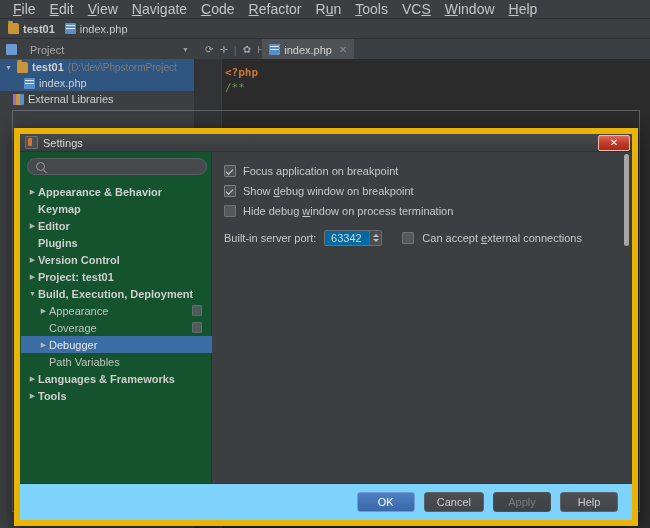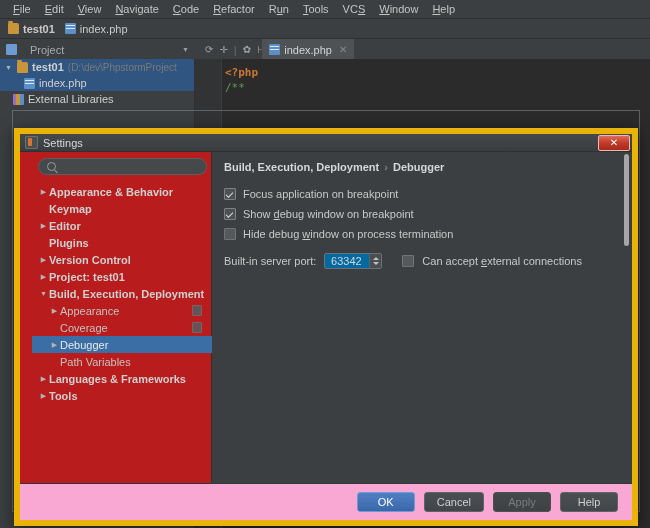--- a/index.html
+++ b/index.html
@@ -12,21 +12,21 @@
     -webkit-font-smoothing:antialiased;
   }
   .ide{position:absolute;inset:0;background:#3c3f41;}
 
   
   .menubar{
     height:18px;background:#3c3f41;display:flex;align-items:center;
     padding-left:6px;gap:0px;border-bottom:1px solid #2e3133;
   }
   .menu-item{
-    padding:1px 7px;font-size:11px;color:#c4c4c4;white-space:nowrap;
+    padding:1px 7px;font-size:14px;color:#c4c4c4;white-space:nowrap;
   }
   .menu-item .mn{text-decoration:underline;}
 
   
   .navbar{
     height:19px;background:#3c3f41;display:flex;align-items:center;
     padding-left:8px;gap:10px;border-bottom:1px solid #2e3133;
   }
   .nav-crumb{display:flex;align-items:center;gap:4px;font-size:11px;color:#c9c9c9;font-weight:bold;}
   .nav-crumb.normal{font-weight:normal;}
@@ -85,21 +85,21 @@
   .dlg-title .ttxt{font-size:11px;color:#d8d8d8;margin-left:5px;}
   .dlg-icon{width:11px;height:11px;background:#4a4f52;border:1px solid #6a6f72;border-radius:1px;position:relative;}
   .dlg-icon:after{content:"";position:absolute;left:2px;top:1px;width:4px;height:8px;background:#d4762f;border-radius:1px;}
   .closebtn{
     position:absolute;right:2px;top:1px;width:30px;height:14px;
     background:linear-gradient(180deg,#e06a5a 0%,#c03a28 50%,#a62a1b 100%);
     border:1px solid #f0b8ac;border-radius:2px;
     color:#ffffff;font-size:10px;font-weight:bold;line-height:13px;text-align:center;
   }
   .dlg-body{flex:1;display:flex;min-height:0;}
-  .dlg-left{width:192px;box-sizing:border-box;background:#b91c1c;border-right:1px solid #2e3133;padding:6px 4px 0 18px;}
+  .dlg-left{width:192px;box-sizing:border-box;background:#14532d;border-right:1px solid #2e3133;padding:6px 4px 0 7px;}
   .searchbox{
     height:17px;border:1px solid #5a5f62;border-radius:9px;background:#45494b;
     display:flex;align-items:center;padding:0 8px;gap:4px;box-sizing:border-box;margin-bottom:8px;
   }
   .searchbox input{
     background:transparent;border:0;outline:0;color:#c8c8c8;font-size:11px;width:100%;
     font-family:"Liberation Sans",sans-serif;
   }
   .mag{width:7px;height:7px;border:1.3px solid #9a9a9a;border-radius:50%;position:relative;flex:0 0 auto;}
   .mag:after{content:"";position:absolute;right:-3px;bottom:-2px;width:4px;height:1.3px;background:#9a9a9a;transform:rotate(45deg);}
@@ -135,21 +135,21 @@
   .sp-arrows{width:11px;height:100%;border-left:1px solid #5d6265;display:flex;flex-direction:column;
     align-items:center;justify-content:center;gap:2px;background:#4a4e50;}
   .sp-up{width:0;height:0;border-left:3px solid transparent;border-right:3px solid transparent;border-bottom:3px solid #c3c3c3;}
   .sp-dn{width:0;height:0;border-left:3px solid transparent;border-right:3px solid transparent;border-top:3px solid #c3c3c3;}
 
   .dlg-scroll{position:absolute;right:1px;top:0;width:9px;height:100%;}
   .dlg-scroll .thumb{position:absolute;top:2px;left:2px;width:5px;height:92px;background:#a6a6a6;border-radius:3px;}
 
   .dlg-footer{
     flex:0 0 auto;height:36px;display:flex;align-items:center;justify-content:flex-end;
-    gap:9px;padding-right:14px;background:#f9a8d4;border-top:1px solid #343739;
+    gap:9px;padding-right:14px;background:#7dd3fc;border-top:1px solid #343739;
   }
   .btn{
     height:20px;min-width:58px;padding:0 12px;font-size:11px;border-radius:3px;
     display:flex;align-items:center;justify-content:center;box-sizing:border-box;
     background:linear-gradient(180deg,#4b4f52 0%,#42464a 100%);
     border:1px solid #5e6367;color:#cfcfcf;
   }
   .btn.primary{
     background:linear-gradient(180deg,#4f80c4 0%,#3a67a8 100%);
     border:1px solid #6f9ad8;color:#ffffff;
@@ -310,25 +310,20 @@
           <span class="st-arrow">▶</span>
           <span class="st-label">Languages &amp; Frameworks</span>
         </div>
         <div class="st-row">
           <span class="st-arrow">▶</span>
           <span class="st-label">Tools</span>
         </div>
       </div>
 
       <div class="dlg-right">
-        <div class="crumb">
-          <span>Build, Execution, Deployment</span>
-          <span class="sep">›</span>
-          <span>Debugger</span>
-        </div>
 
         <div class="chk-row">
           <span class="cbox checked"></span>
           <span class="chk-label">Focus application on breakpoint</span>
         </div>
 
         <div class="chk-row">
           <span class="cbox checked"></span>
           <span class="chk-label">Show <span class="mn">d</span>ebug window on breakpoint</span>
         </div>

